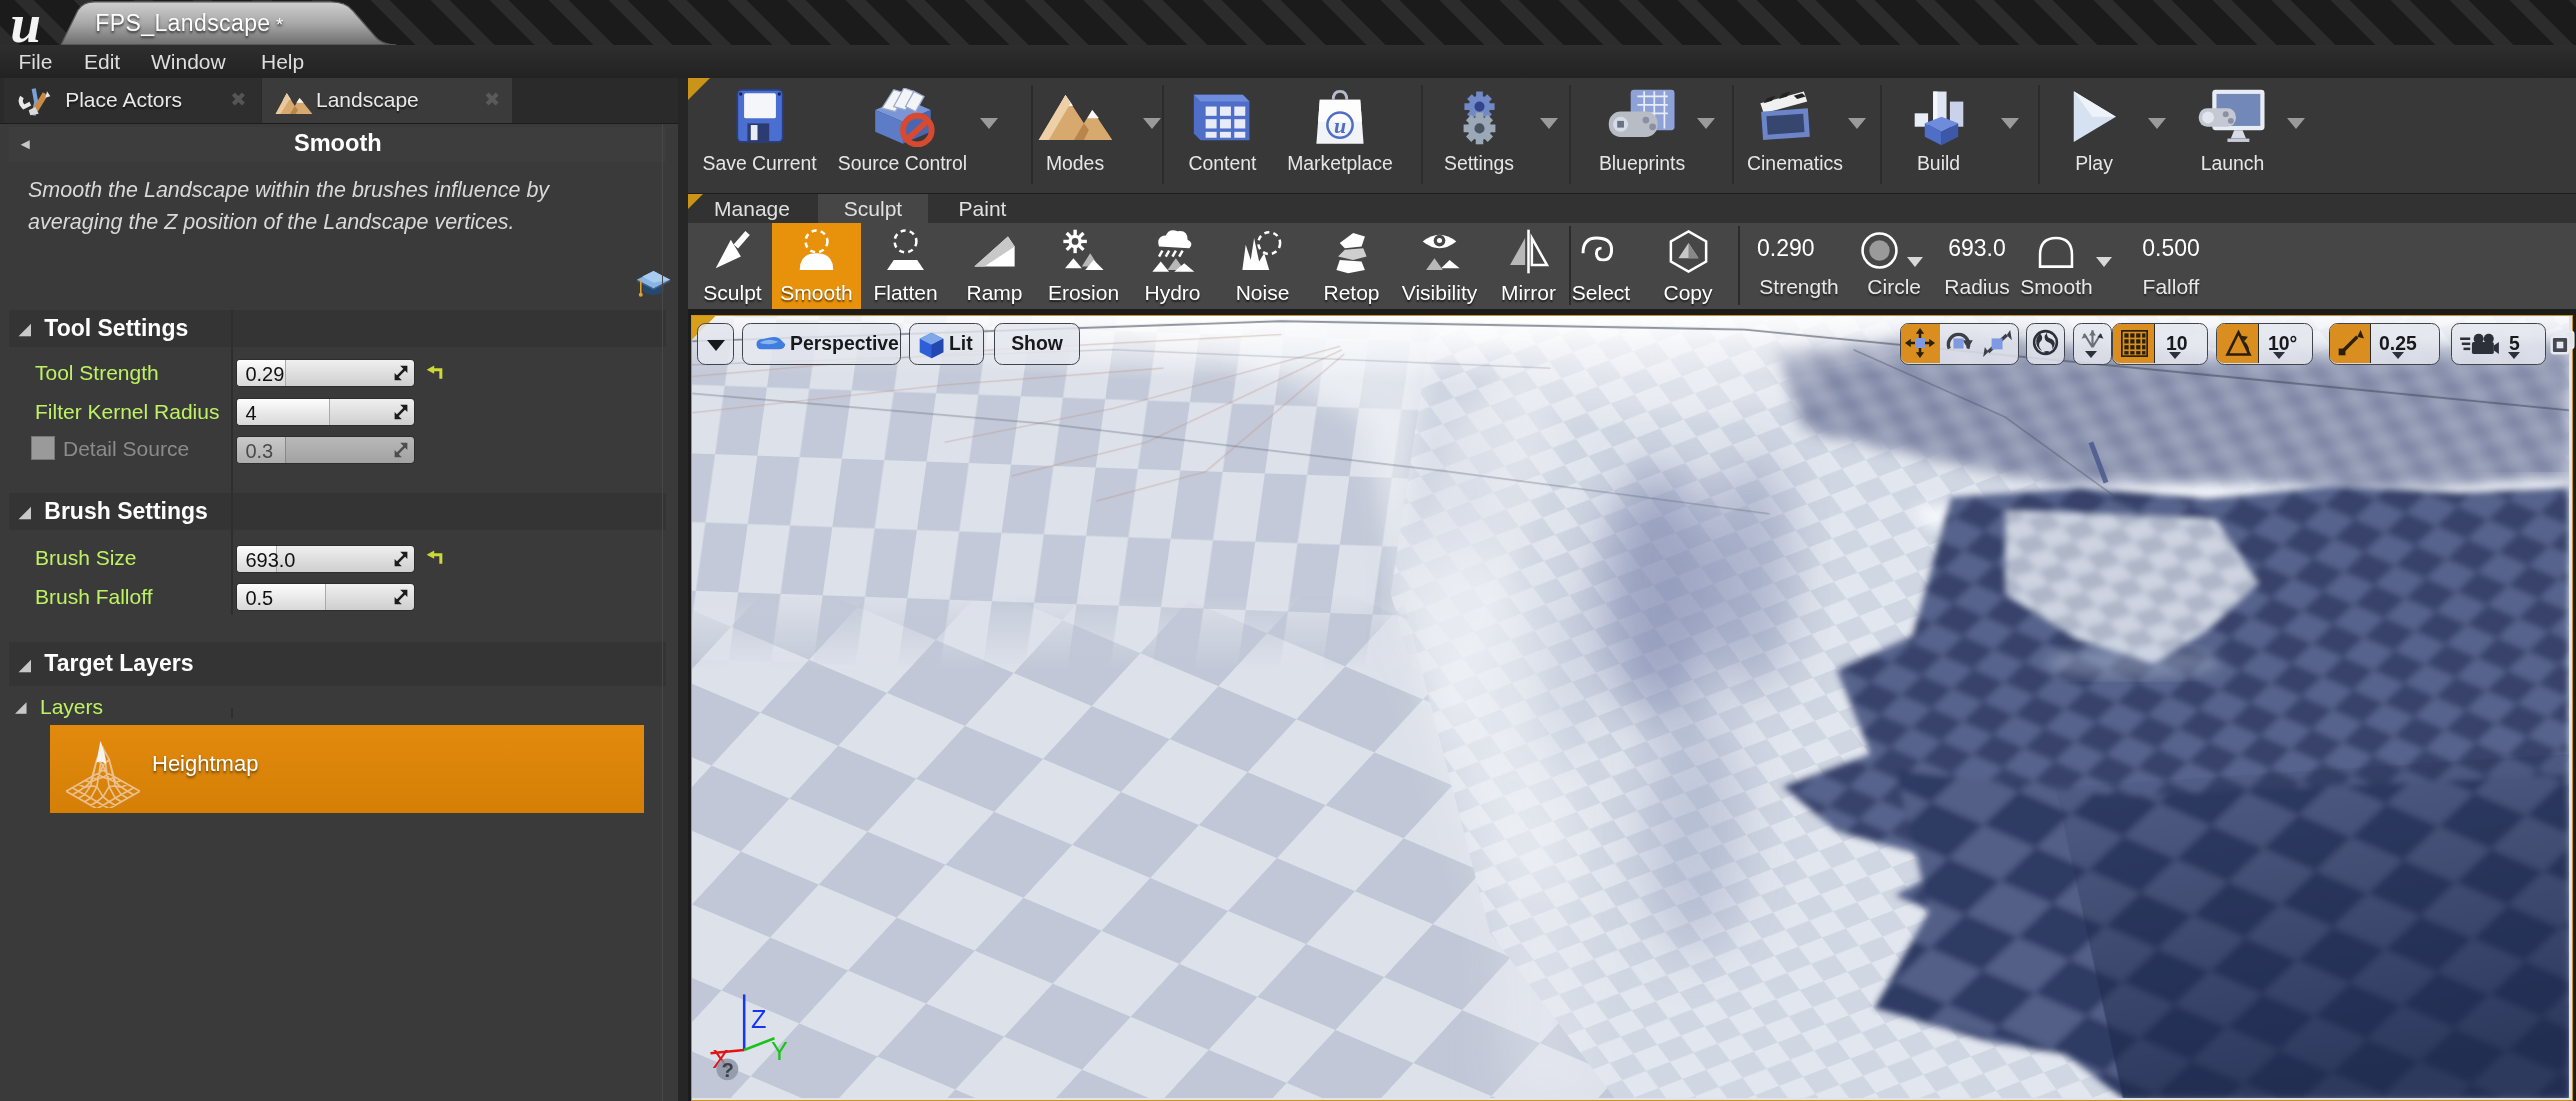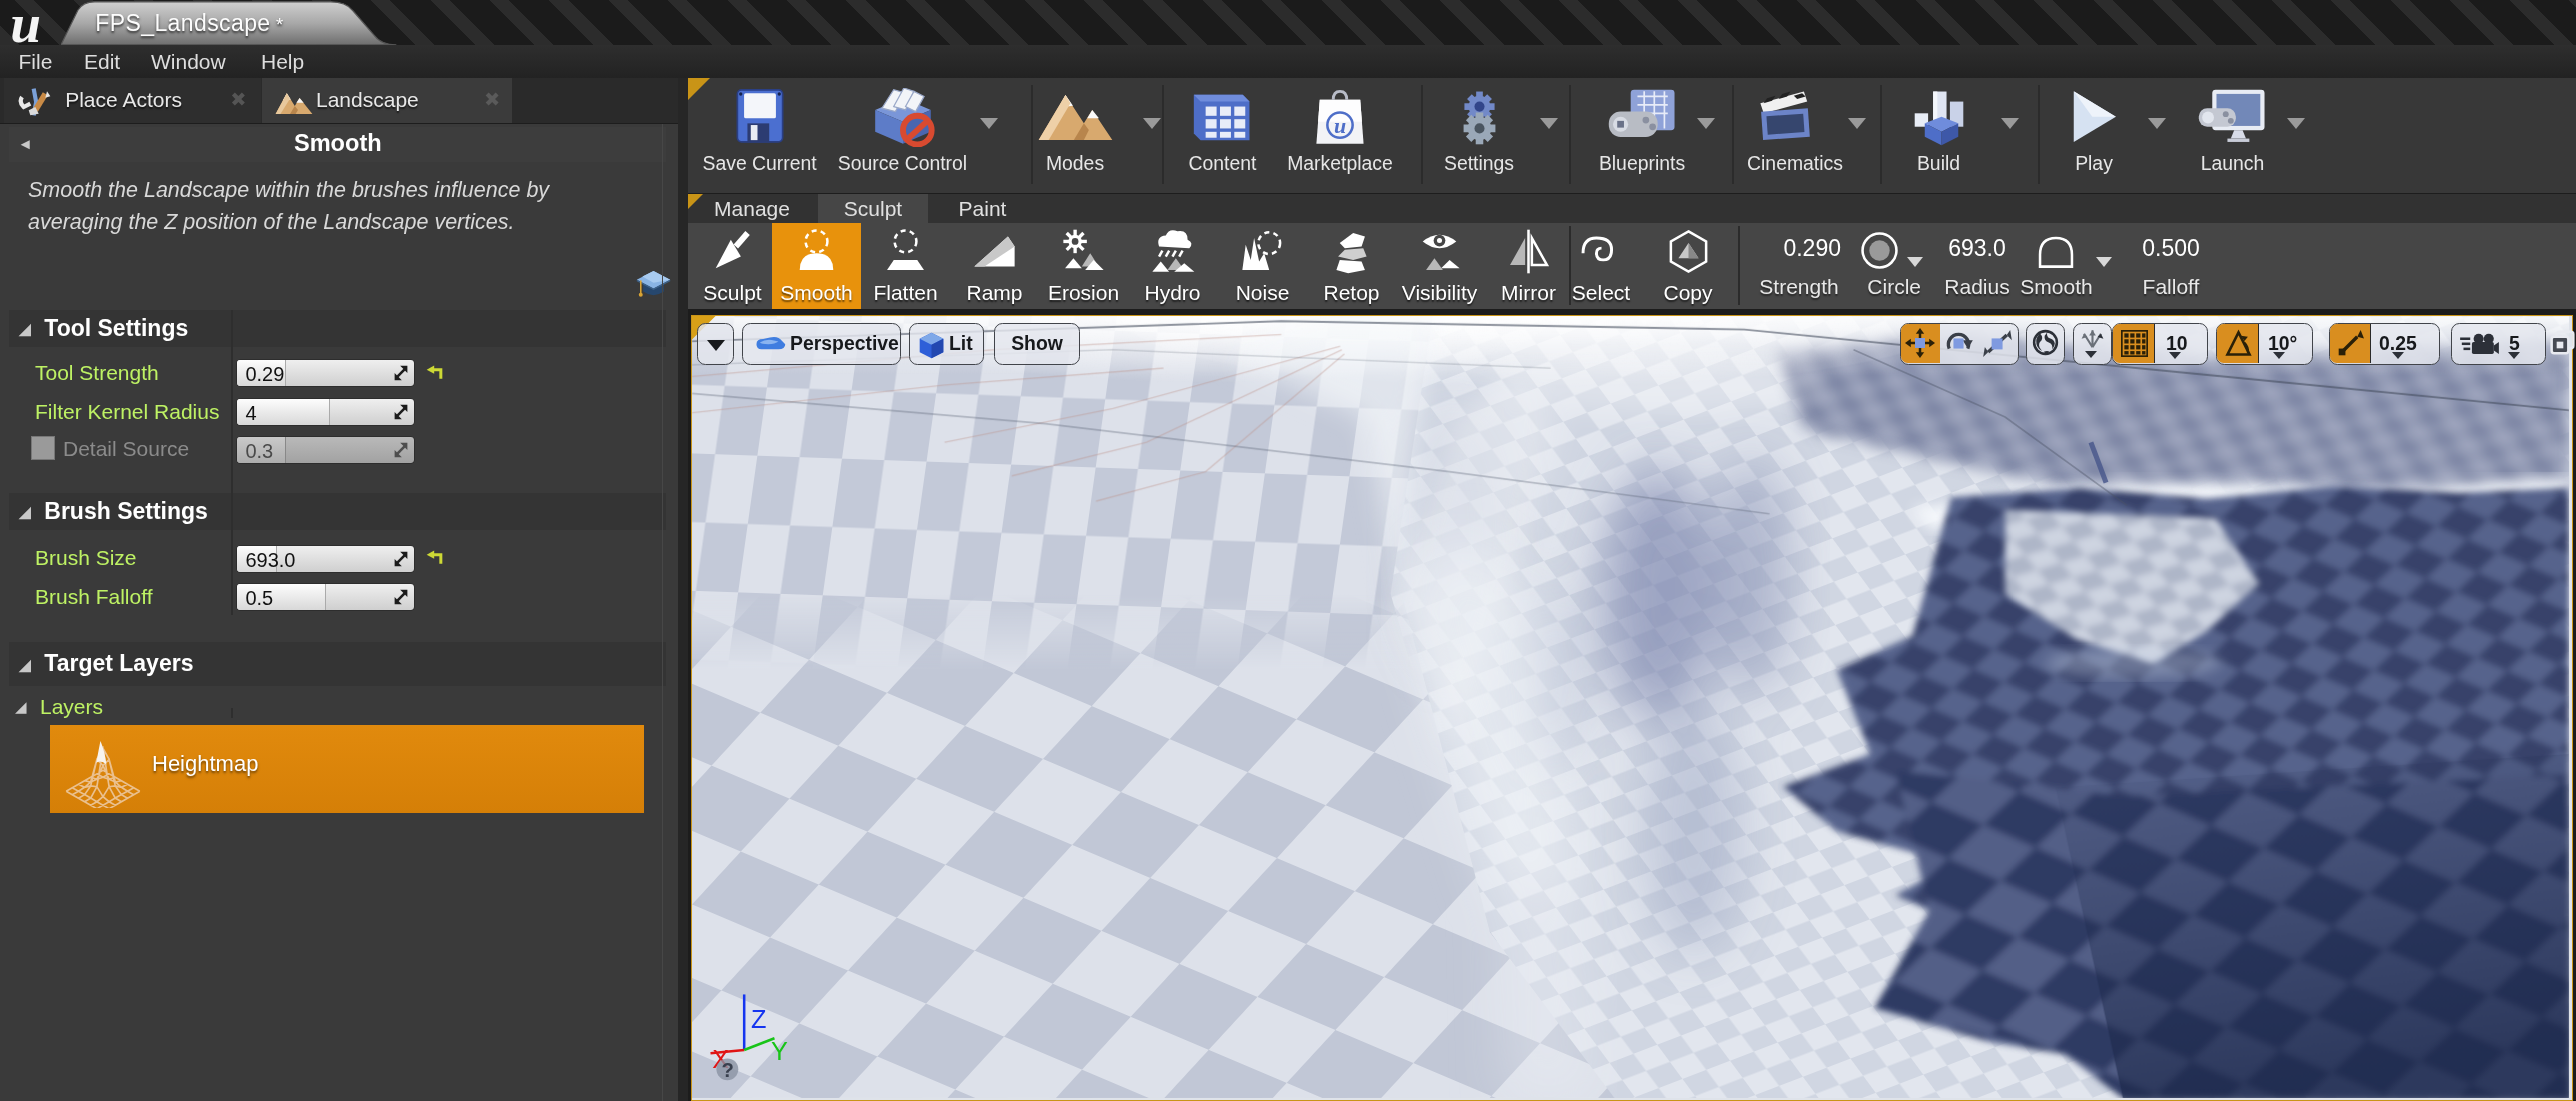--- a/index.html
+++ b/index.html
@@ -507,21 +507,21 @@
     </svg><div class="lbl">Select</div>
   </div>
 
   <div class="ltool" style="left:958px;width:84px;">
     <svg width="47" height="47" viewBox="0 0 56 56" style="margin-top:5px;">
       <polygon points="28,4 49,16 49,40 28,52 7,40 7,16" fill="none" stroke="#fff" stroke-width="3"></polygon>
       <polygon points="16,36 28,18 40,36" fill="#c8c8c8"></polygon>
       <polygon points="28,18 40,36 28,36" fill="#888"></polygon>
     </svg><div class="lbl">Copy</div>
   </div>
-  <div class="val2" style="left:1069px;top:11.8px;width:84px;text-align:right;">0.290</div>
+  <div class="val2" style="left:1069px;top:11.8px;width:84px;text-align:left;">0.290</div>
   <div class="lbl2" style="left:1069px;top:52px;width:84px;text-align:center;">Strength</div>
   <svg style="position:absolute;left:1172px;top:8.4px;width:39px;height:39px;" viewBox="0 0 46 46">
     <circle cx="23" cy="23" r="20" fill="none" stroke="#fff" stroke-width="3"></circle>
     <circle cx="23" cy="23" r="12" fill="#9a9a9a"></circle>
   </svg>
   <div class="lbl2" style="left:1149px;top:52px;width:84px;text-align:right;">Circle</div>
   <div class="dd" style="left:1219px;top:34px;border-left-width:8.4px;border-right-width:8.4px;border-top-width:10px;border-top-color:#d8d8d8;"></div>
   <div class="val2" style="left:1247px;top:11.8px;width:84px;text-align:center;">693.0</div>
   <div class="lbl2" style="left:1247px;top:52px;width:84px;text-align:center;">Radius</div>
   <svg style="position:absolute;left:1347px;top:10px;width:42px;height:37px;" viewBox="0 0 50 44">

